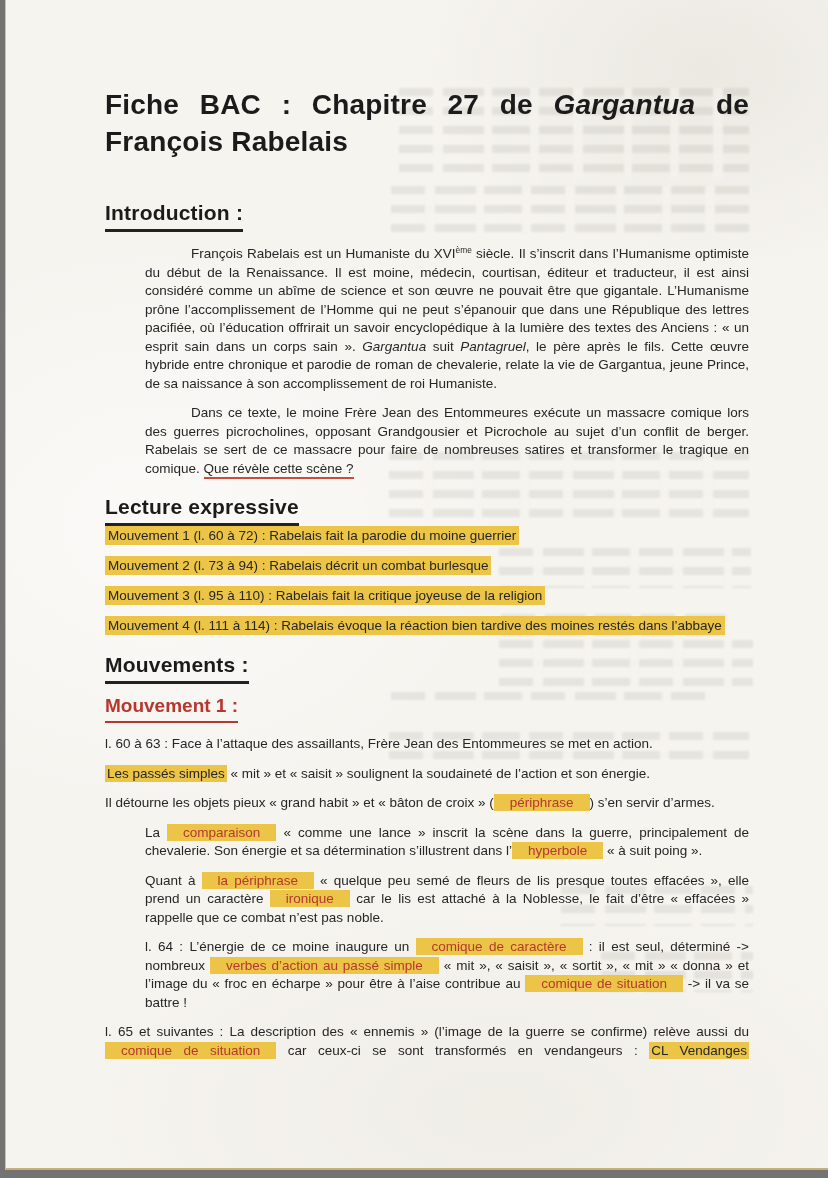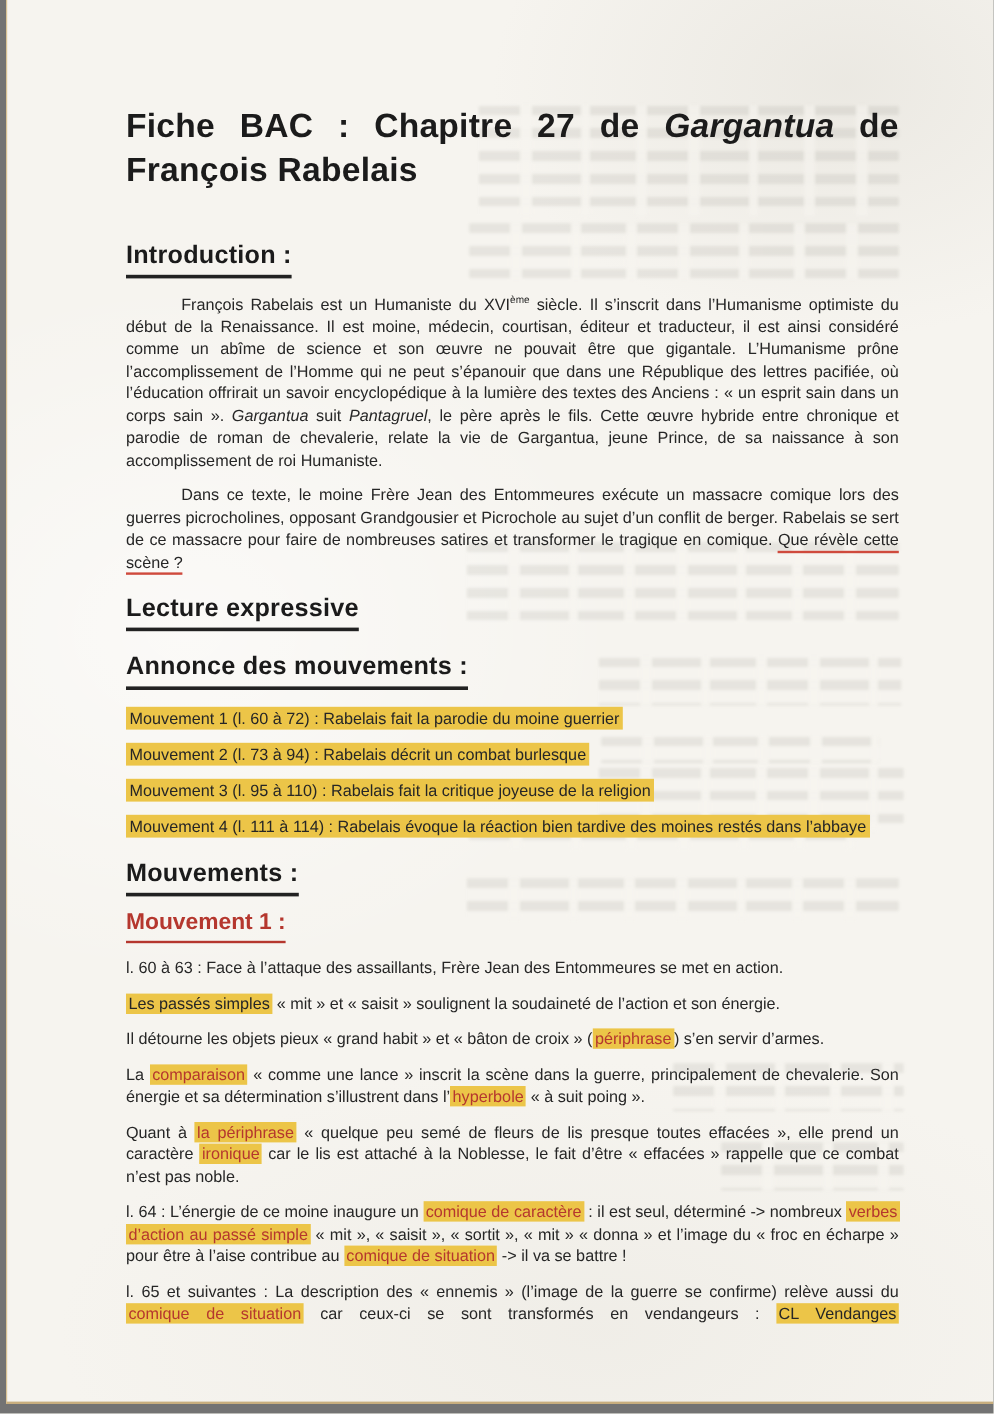--- a/index.html
+++ b/index.html
@@ -50,34 +50,34 @@
   .h-lecture{margin-top:16px;}
   .h-annonce{margin-top:17px;margin-bottom:14px;}
   .h-mouv{margin-top:17px;}
   h3{
     margin:10px 0 12px 0;font-size:19px;line-height:23px;font-weight:bold;color:var(--red);
   }
   h3 .h-underline{border-bottom:2.5px solid var(--red);}
   
   p.body{margin:0 0 11px 0;font-size:13.5px;line-height:18.5px;color:var(--ink);}
   p.indent{text-indent:46px;}
-  p.just{text-align:justify;}
+  p.just{text-align:justify;margin-left:40px;}
   p.just-last{text-align:justify;text-align-last:justify;}
   
   .movement{margin:0 0 11px 0;font-size:13.5px;line-height:19px;}
   .movement:last-of-type{margin-bottom:9px;}
   .hl{
     background:var(--hl);padding:2px 3px;
     box-decoration-break:clone;margin-top:36px;-webkit-box-decoration-break:clone;
   }
   
   .sg-i{font-style:italic;}
   .sg-sup{vertical-align:super;font-size:.62em;line-height:0;}
   .sg-hl{background:var(--hl);padding:1px 2px;box-decoration-break:clone;-webkit-box-decoration-break:clone;}
-  .sg-rhl{background:var(--hl);color:var(--red);padding:1px 2px;box-decoration-break:clone;-webkit-box-decoration-break:clone;}
+  .sg-rhl{background:var(--hl);color:var(--red);padding:1px 16px;box-decoration-break:clone;-webkit-box-decoration-break:clone;}
   .sg-ur{border-bottom:2.5px solid #cf4a3c;padding-bottom:1.5px;}
 </style>
 </head>
 <body>
 
 <div class="photo">
   <div class="paper">
 
     <div class="ghost" style="left:393px;top:88px;width:350px;height:92px;"></div>
     <div class="ghost" style="left:385px;top:186px;width:358px;height:46px;"></div>
@@ -97,21 +97,20 @@
         <span class="title-line2">François Rabelais</span>
       </h1>
 
       <h2 class="h-intro"><span class="h-underline">Introduction :</span></h2>
 
       <p class="body indent just"><span>François Rabelais est un Humaniste du XVI</span><span class="sg-sup">ème</span><span> siècle. Il s’inscrit dans l’Humanisme optimiste du début de la Renaissance. Il est moine, médecin, courtisan, éditeur et traducteur, il est ainsi considéré comme un abîme de science et son œuvre ne pouvait être que gigantale. L’Humanisme prône l’accomplissement de l’Homme qui ne peut s’épanouir que dans une République des lettres pacifiée, où l’éducation offrirait un savoir encyclopédique à la lumière des textes des Anciens : « un esprit sain dans un corps sain ». </span><span class="sg-i">Gargantua</span><span> suit </span><span class="sg-i">Pantagruel</span><span>, le père après le fils. Cette œuvre hybride entre chronique et parodie de roman de chevalerie, relate la vie de Gargantua, jeune Prince, de sa naissance à son accomplissement de roi Humaniste.</span></p>
       <p class="body indent just"><span>Dans ce texte, le moine Frère Jean des Entommeures exécute un massacre comique lors des guerres picrocholines, opposant Grandgousier et Picrochole au sujet d’un conflit de berger. Rabelais se sert de ce massacre pour faire de nombreuses satires et transformer le tragique en comique. </span><span class="sg-ur">Que révèle cette scène ?</span></p>
 
       <h2 class="h-lecture"><span class="h-underline">Lecture expressive</span></h2>
 
-      <h2 class="h-annonce"><span class="h-underline">Annonce des mouvements :</span></h2>
 
       <div class="movement"><span class="hl">Mouvement 1 (l. 60 à 72) : Rabelais fait la parodie du moine guerrier</span></div>
       <div class="movement"><span class="hl">Mouvement 2 (l. 73 à 94) : Rabelais décrit un combat burlesque</span></div>
       <div class="movement"><span class="hl">Mouvement 3 (l. 95 à 110) : Rabelais fait la critique joyeuse de la religion</span></div>
       <div class="movement"><span class="hl">Mouvement 4 (l. 111 à 114) : Rabelais évoque la réaction bien tardive des moines restés dans l’abbaye</span></div>
 
       <h2 class="h-mouv"><span class="h-underline">Mouvements :</span></h2>
 
       <h3><span class="h-underline">Mouvement 1 :</span></h3>
 

